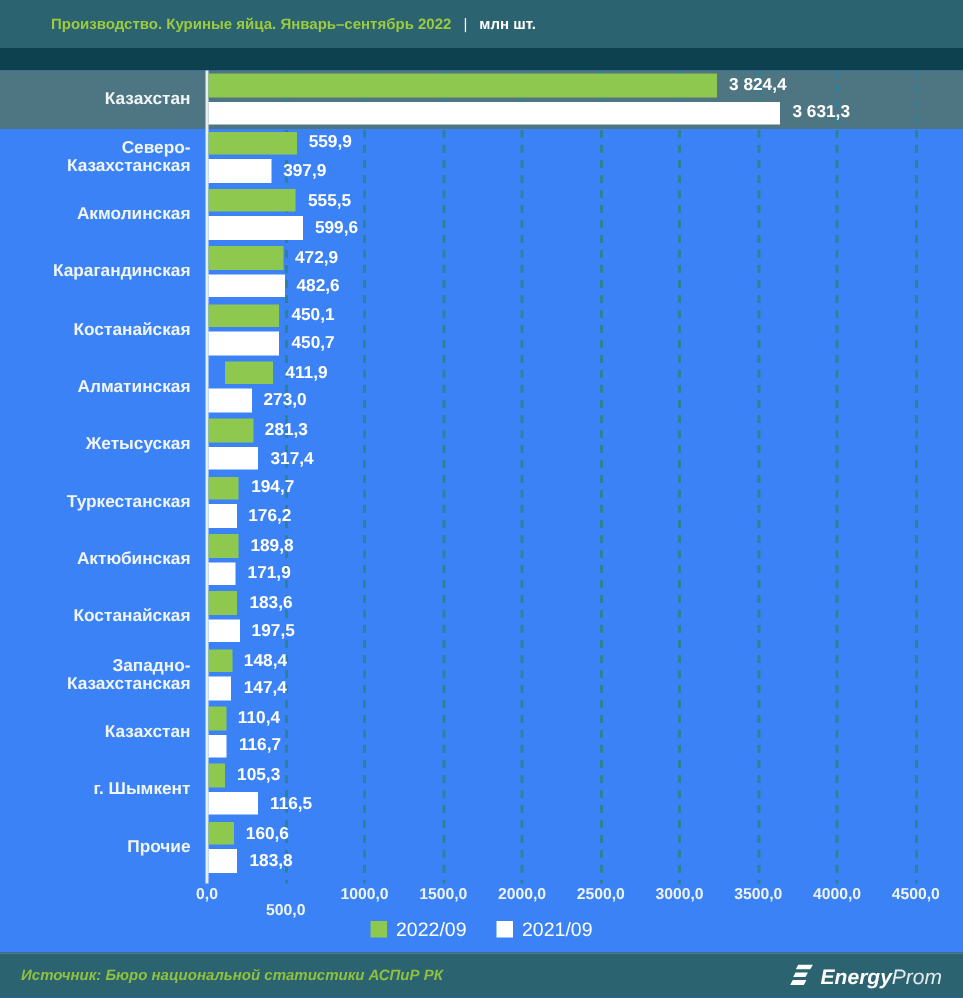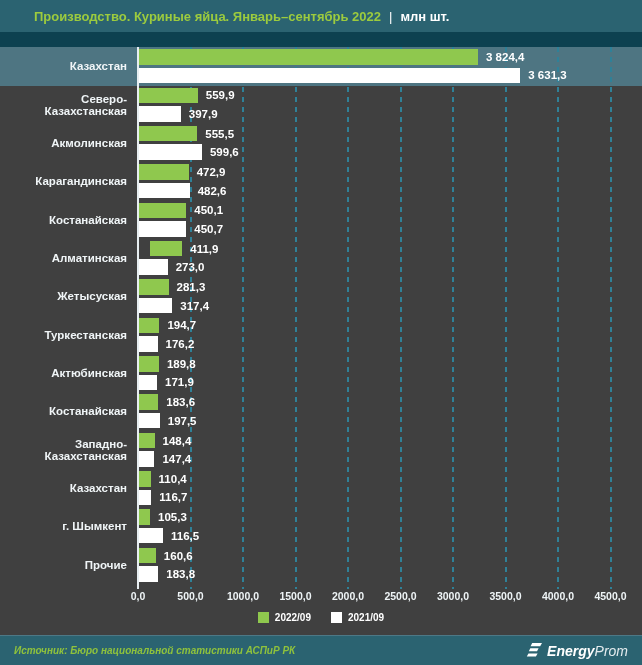--- a/index.html
+++ b/index.html
@@ -10,32 +10,32 @@
     color:#eef4f6;
     overflow:hidden;
     position:relative;
   }
   .titlebar {
     height:32px;
     background:#2b6371;
     display:flex;
     align-items:center;
     padding-left:34px;
-    font-size:13px;
+    font-size:10px;
     font-weight:bold;
     white-space:nowrap;
   }
   .title-main { color:#9ccb3e; }
   .title-sep { color:#ffffff; margin:0 8px; font-weight:400; }
   .title-unit { color:#ffffff; }
   .darkstrip { height:15px; background:#0d4150; }
   .chart {
     position:relative;
     height:588px;
-    background:#404040;
+    background:#3b82f6;
   }
   .kz-band {
     position:absolute;
     top:0; left:0; right:0;
     height:39px;
     background:#4e7582;
   }
   .gridline {
     position:absolute;
     top:0;
@@ -102,21 +102,21 @@
     position:absolute;
     top:565px;
     left:0; right:0;
     display:flex;
     justify-content:center;
     align-items:center;
     gap:20px;
   }
   .legend-item { display:flex; align-items:center; gap:6px; }
   .legend-swatch { width:11px; height:11px; }
-  .legend-label { font-size:10px; font-weight:bold; color:#ffffff; }
+  .legend-label { font-size:13px; font-weight:normal; color:#ffffff; }
   .footer {
     position:absolute;
     left:0; right:0; bottom:0;
     height:30px;
     background:#2b6371;
     border-top:1px solid #4d7886;
     display:flex;
     justify-content:space-between;
     align-items:center;
     padding:0 14px;
@@ -314,21 +314,21 @@
           </div>
         </div>
       </div>
       <div class="row">
         <div class="row-label">г. Шымкент</div>
         <div class="row-bars">
           <div class="bar" style="width: 11.0565px;">
             <div class="bar-fill" style="background: rgb(143, 200, 78);"></div>
             <span class="bar-value">105,3</span>
           </div>
-          <div class="bar" style="width: 24px;">
+          <div class="bar" style="width: 33px;">
             <div class="bar-fill" style="background: rgb(255, 255, 255);"></div>
             <span class="bar-value">116,5</span>
           </div>
         </div>
       </div>
       <div class="row">
         <div class="row-label">Прочие</div>
         <div class="row-bars">
           <div class="bar" style="width: 16.863px;">
             <div class="bar-fill" style="background: rgb(143, 200, 78);"></div>
@@ -336,21 +336,21 @@
           </div>
           <div class="bar" style="width: 19.299px;">
             <div class="bar-fill" style="background: rgb(255, 255, 255);"></div>
             <span class="bar-value">183,8</span>
           </div>
         </div>
       </div>
     </div>
   <div class="axis-labels" id="axis">
       <div class="axis-tick" style="left: 106px;">0,0</div>
-      <div class="axis-tick" style="left: 158.5px;">500,0</div>
+      <div class="axis-tick" style="left: 158.5px; margin-top: 11px;">500,0</div>
       <div class="axis-tick" style="left: 211px;">1000,0</div>
       <div class="axis-tick" style="left: 263.5px;">1500,0</div>
       <div class="axis-tick" style="left: 316px;">2000,0</div>
       <div class="axis-tick" style="left: 368.5px;">2500,0</div>
       <div class="axis-tick" style="left: 421px;">3000,0</div>
       <div class="axis-tick" style="left: 473.5px;">3500,0</div>
       <div class="axis-tick" style="left: 526px;">4000,0</div>
       <div class="axis-tick" style="left: 578.5px;">4500,0</div>
     </div>
   <div class="legend" id="legend">

